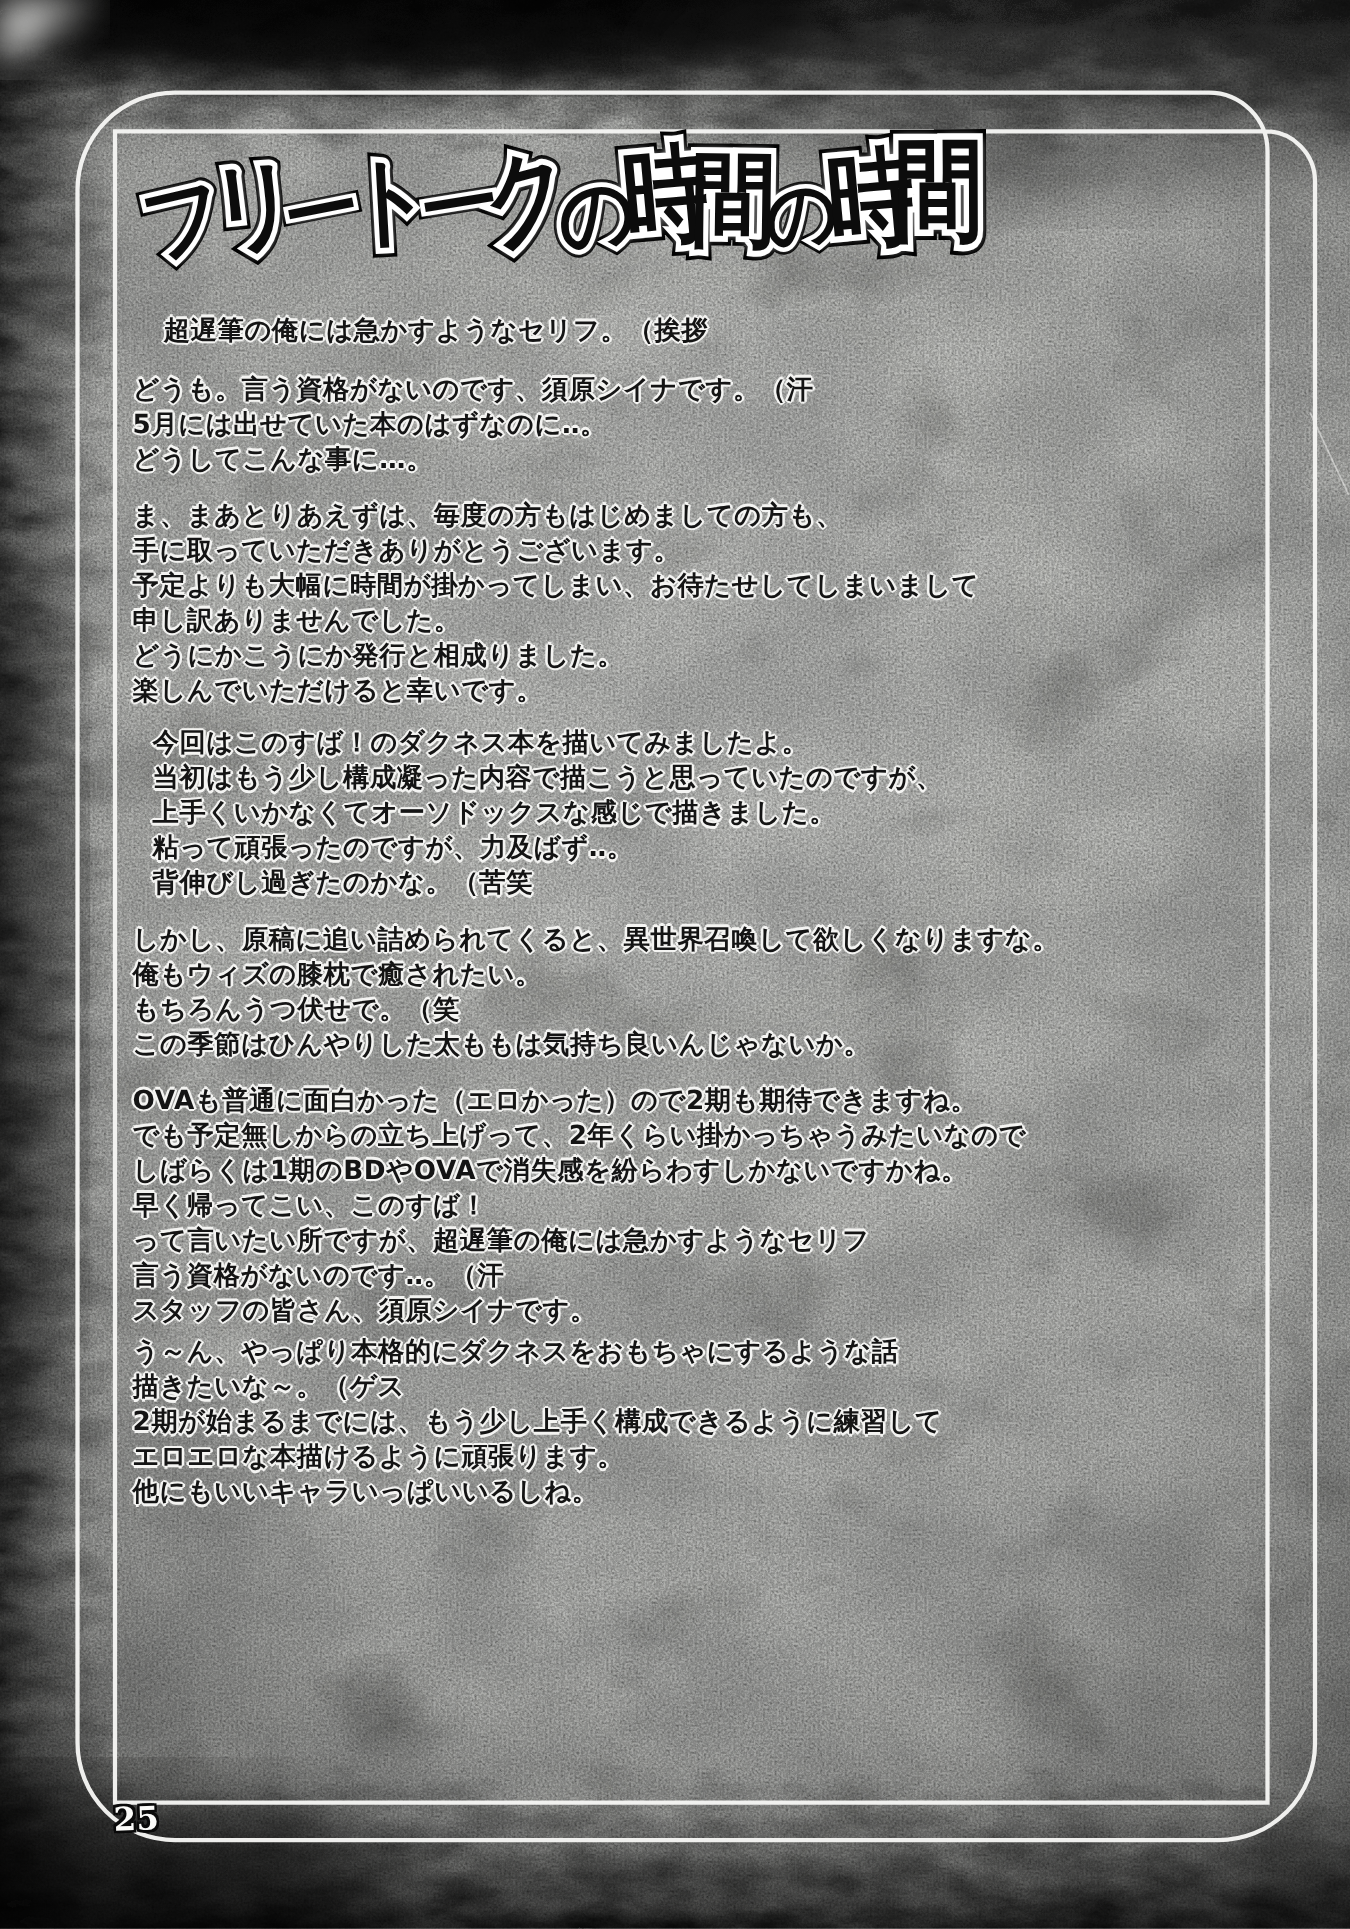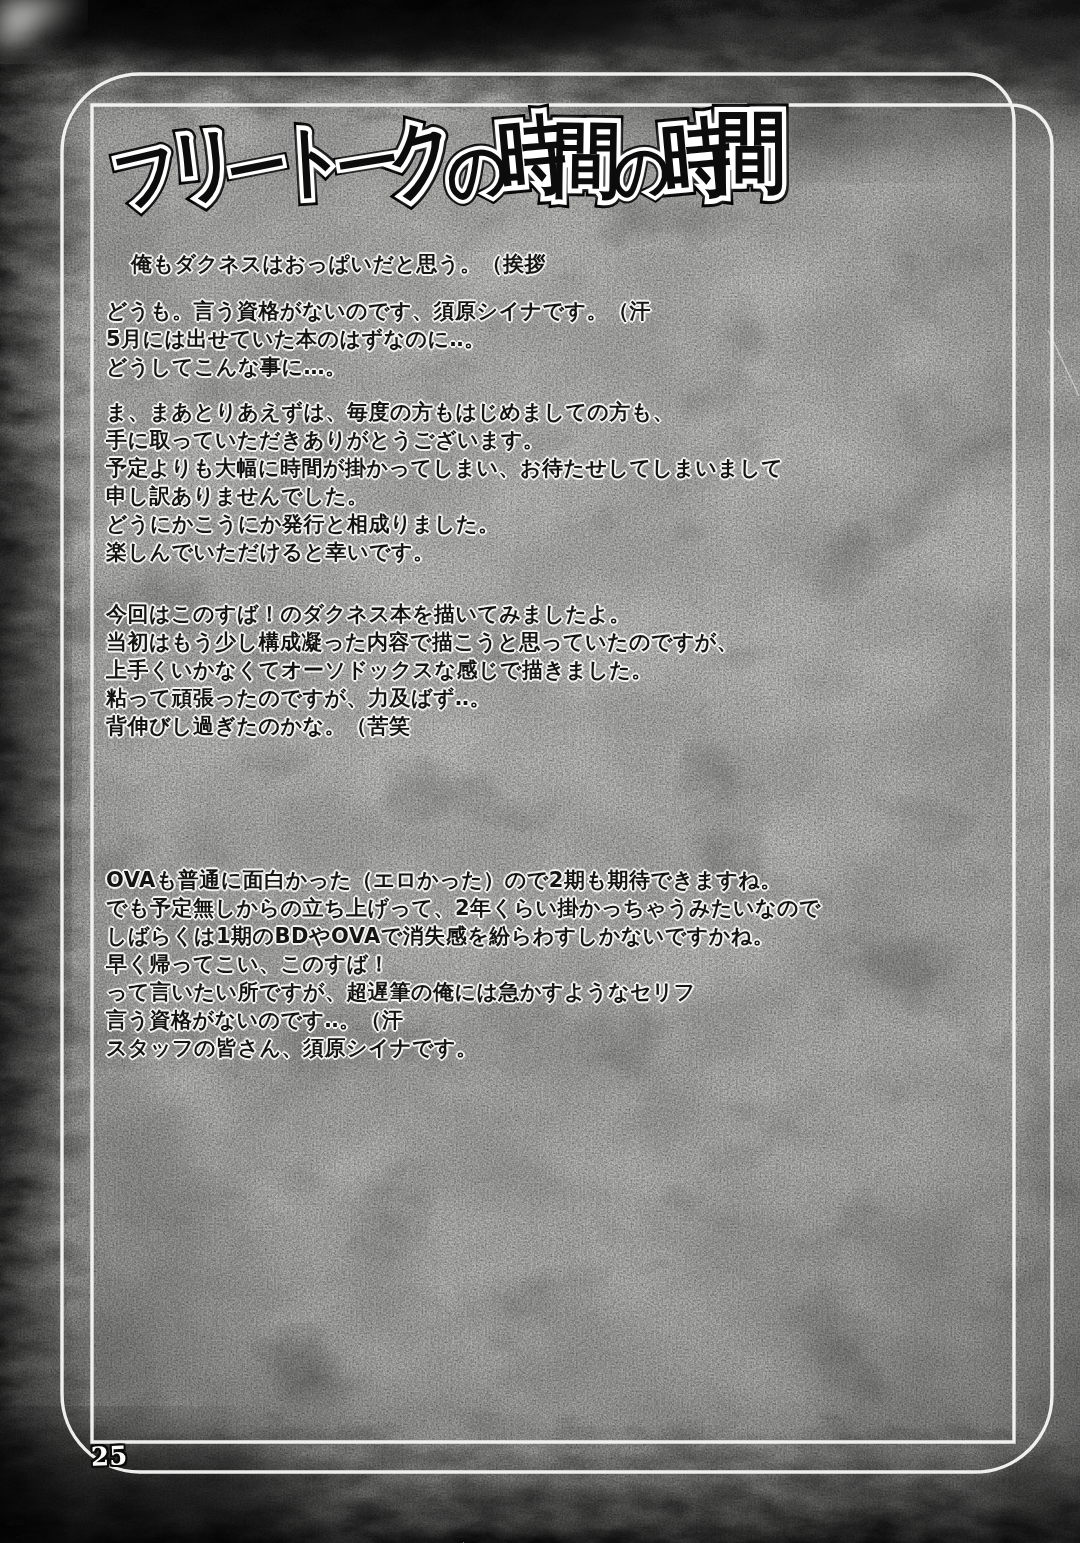--- a/index.html
+++ b/index.html
@@ -16,21 +16,21 @@
     text-shadow:
       -1px -1px 0 #f4f4f2, 1px -1px 0 #f4f4f2,
       -1px  1px 0 #f4f4f2, 1px  1px 0 #f4f4f2,
       -2px  0   0 #f4f4f2, 2px  0   0 #f4f4f2,
        0   -2px 0 #f4f4f2, 0    2px 0 #f4f4f2,
        0 0 3px #ffffff;
   }
   #para-0{top:250px;left:131px;}
   #para-1{top:297px;}
   #para-2{top:398px;}
-  #para-3{top:600px;}
+  #para-3{top:580px;margin-left:16px;}
   #para-4{top:737px;}
   #para-5{top:866px;}
   #para-6{top:1067px;}
   #para-7{top:1222px;}
   
   .jtitle{
     position:absolute;left:112px;top:120px;
     font-family:"DejaVu Sans",sans-serif;font-weight:bold;
     font-size:68px;letter-spacing:-14px;white-space:pre;
     color:#0c0c0c;transform:rotate(-1.2deg);transform-origin:left top;
@@ -140,38 +140,47 @@
 
     <path d="M92,1442 V105 H1012 A40,40 0 0 1 1052,145 V1395 A77,77 0 0 1 975,1472 H140 A78,78 0 0 1 62,1394 V152 A78,78 0 0 1 140,74 H967 A47,47 0 0 1 1014,121 V1442 Z" fill="none" stroke="#f5f5f3" stroke-width="3.4" opacity="0.97"></path>
 
     <path d="M1048,330 L1079,396" stroke="#eeeeec" stroke-width="1.4" opacity="0.55"></path>
   </svg>
 
   <div class="jtitle jt-outer" aria-hidden="true"><span class="tc tc0">フ</span><span class="tc tc1">リ</span><span class="tc tc2">ー</span><span class="tc tc3">ト</span><span class="tc tc4">ー</span><span class="tc tc5">ク</span><span class="tc tc6">の</span><span class="tc tc7">時</span><span class="tc tc8">間</span><span class="tc tc9">の</span><span class="tc tc10">時</span><span class="tc tc11">間</span></div>
   <div class="jtitle jt-halo" aria-hidden="true"><span class="tc tc0">フ</span><span class="tc tc1">リ</span><span class="tc tc2">ー</span><span class="tc tc3">ト</span><span class="tc tc4">ー</span><span class="tc tc5">ク</span><span class="tc tc6">の</span><span class="tc tc7">時</span><span class="tc tc8">間</span><span class="tc tc9">の</span><span class="tc tc10">時</span><span class="tc tc11">間</span></div>
   <div class="jtitle jt-fill"><span class="tc tc0">フ</span><span class="tc tc1">リ</span><span class="tc tc2">ー</span><span class="tc tc3">ト</span><span class="tc tc4">ー</span><span class="tc tc5">ク</span><span class="tc tc6">の</span><span class="tc tc7">時</span><span class="tc tc8">間</span><span class="tc tc9">の</span><span class="tc tc10">時</span><span class="tc tc11">間</span></div>
 
-  <div class="para" id="para-0">俺もダクネスはおっぱいだと思う。（挨拶</div>
+  <div class="para" id="para-0">超遅筆の俺には急かすようなセリフ。（挨拶</div>
   <div class="para" id="para-1">どうも。言う資格がないのです、須原シイナです。（汗
 5月には出せていた本のはずなのに‥。
 どうしてこんな事に…。</div>
   <div class="para" id="para-2">ま、まあとりあえずは、毎度の方もはじめましての方も、
 手に取っていただきありがとうございます。
 予定よりも大幅に時間が掛かってしまい、お待たせしてしまいまして
 申し訳ありませんでした。
 どうにかこうにか発行と相成りました。
 楽しんでいただけると幸いです。</div>
   <div class="para" id="para-3">今回はこのすば！のダクネス本を描いてみましたよ。
 当初はもう少し構成凝った内容で描こうと思っていたのですが、
 上手くいかなくてオーソドックスな感じで描きました。
 粘って頑張ったのですが、力及ばず‥。
 背伸びし過ぎたのかな。（苦笑</div>
+  <div class="para" id="para-4">しかし、原稿に追い詰められてくると、異世界召喚して欲しくなりますな。
+俺もウィズの膝枕で癒されたい。
+もちろんうつ伏せで。（笑
+この季節はひんやりした太ももは気持ち良いんじゃないか。</div>
   <div class="para" id="para-5">OVAも普通に面白かった（エロかった）ので2期も期待できますね。
 でも予定無しからの立ち上げって、2年くらい掛かっちゃうみたいなので
 しばらくは1期のBDやOVAで消失感を紛らわすしかないですかね。
 早く帰ってこい、このすば！
 って言いたい所ですが、超遅筆の俺には急かすようなセリフ
 言う資格がないのです‥。（汗
 スタッフの皆さん、須原シイナです。</div>
+  <div class="para" id="para-6">う～ん、やっぱり本格的にダクネスをおもちゃにするような話
+描きたいな～。（ゲス
+2期が始まるまでには、もう少し上手く構成できるように練習して
+エロエロな本描けるように頑張ります。
+他にもいいキャラいっぱいいるしね。</div>
 
   <div id="page-number">25</div>
 
 </div>
 
 </body></html>

